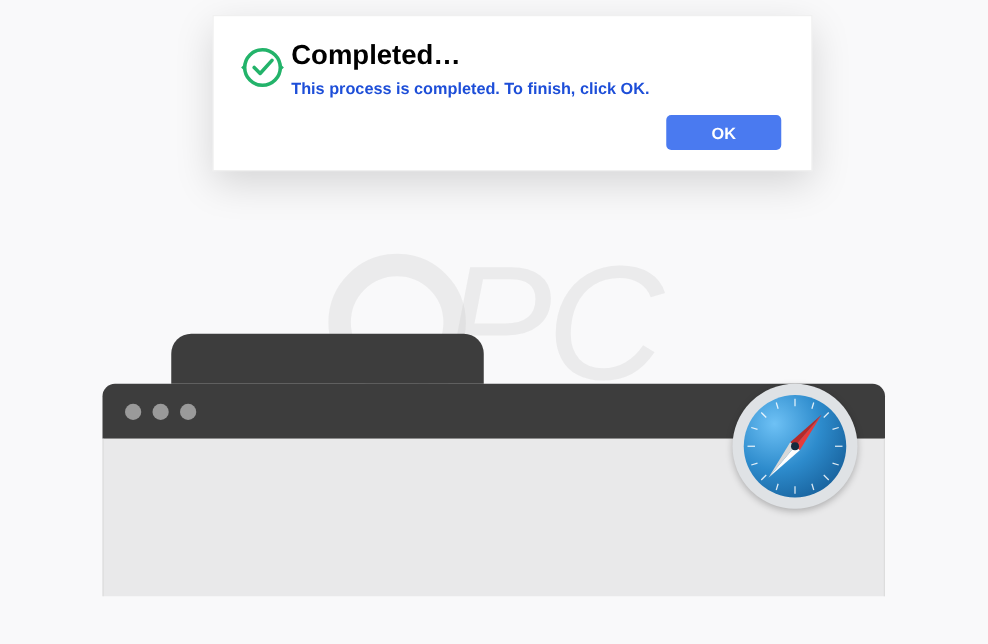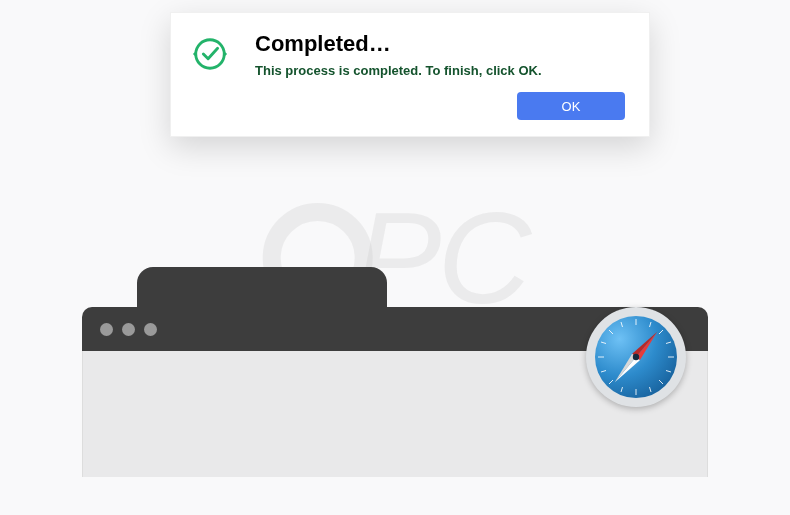--- a/index.html
+++ b/index.html
@@ -71,55 +71,55 @@
       left: 170px;
       width: 480px;
       background: #fff;
       border: 1px solid rgba(0,0,0,0.06);
       box-shadow: 0 10px 30px rgba(0,0,0,0.15);
       z-index: 100;
       padding: 18px 24px 16px 20px;
     }
     .dialog-row {
       display: flex;
-      gap: 26px;
+      gap: 4px;
       align-items: flex-start;
     }
     .dialog-icon {
       width: 38px;
       height: 38px;
       flex-shrink: 0;
       margin-top: 4px;
     }
     .dialog-body { flex: 1; }
     .dialog-title {
       font-size: 22px;
       font-weight: 800;
       color: #000;
       margin-bottom: 6px;
     }
     .dialog-message {
       font-size: 13px;
       font-weight: 600;
-      color: #14532d;
+      color: #1d4ed8;
     }
     .dialog-footer {
       display: flex;
       justify-content: flex-end;
       margin-top: 14px;
     }
     .ok-btn {
       background: #4a7af0;
       color: #fff;
       border: none;
       border-radius: 4px;
-      width: 108px;
+      width: 92px;
       height: 28px;
       font-size: 13px;
-      font-weight: 400;
+      font-weight: 700;
       cursor: pointer;
     }
     
     
     .browser {
       position: absolute;
       bottom: 38px;
       left: 82px;
       right: 82px;
       height: 170px;

